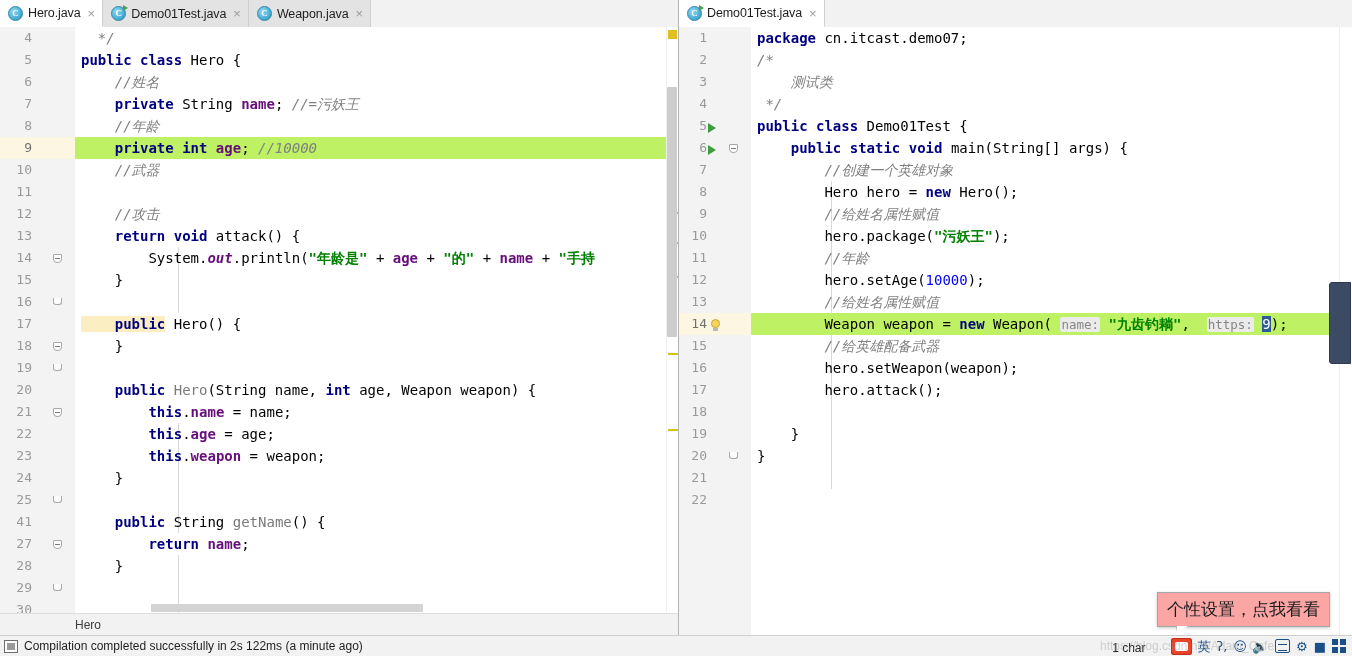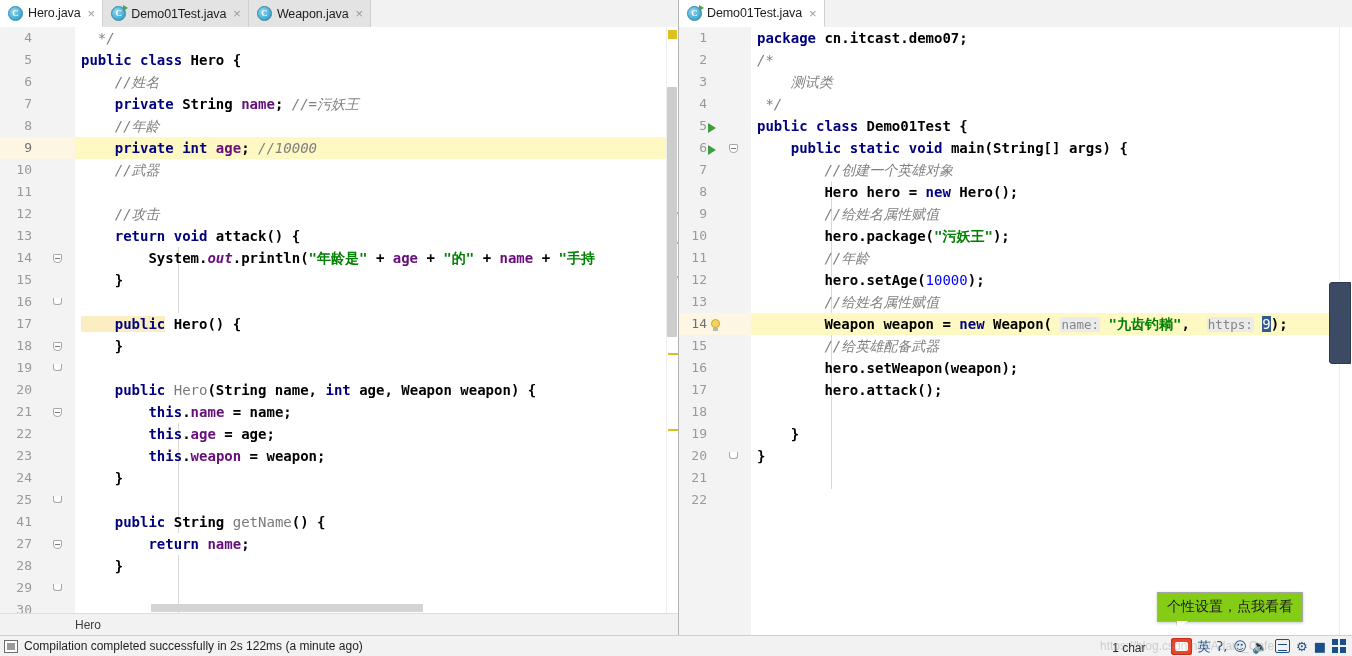--- a/index.html
+++ b/index.html
@@ -211,25 +211,25 @@
   .codeline {
     height: 22px;
     line-height: 22px;
     font-family: "DejaVu Sans Mono", monospace;
     font-size: 14px;
     color: #000000;
     white-space: pre;
     padding-left: 6px;
     position: relative;
   }
-  .codeline.hl { background: #fef9c3; }
+  .codeline.hl { background: #bef264; }
 
   
   .kw      { color: #000080; font-weight: bold; }
-  .ident   { color: #000000; font-weight: bold; }
+  .ident   { color: #000000; }
   .field   { color: #660e7a; font-weight: bold; }
   .str     { color: #008000; font-weight: bold; }
   .num     { color: #0000ff; }
   .cmt     { color: #808080; font-style: italic; }
   .doc     { color: #808080; font-style: italic; }
   .static  { color: #660e7a; font-style: italic; font-weight: bold; }
   .mthd    { color: #7a7a7a; }
   .hint    { color: #868686; font-size: 12.5px; background: #ebebeb; border-radius: 2px; padding: 0 1px; }
   .sel     { background: #2f5a93; color: #ffffff; }
   .hlword  { background: #fbeec3; }
@@ -379,24 +379,24 @@
     display: grid;
     grid-template-columns: 1fr 1fr;
     grid-template-rows: 1fr 1fr;
     gap: 2px;
   }
   .imegrid i { background: #1a4f8a; display: block; }
 
   
   .tooltip {
     position: absolute;
-    background: #84cc16;
+    background: #fca5a5;
     border: 1px solid #a6a6a6;
     box-shadow: 0 1px 3px rgba(0,0,0,0.22);
-    font-size: 14px;
+    font-size: 17px;
     color: #1b1b1b;
     padding: 5px 9px;
     white-space: nowrap;
     z-index: 40;
   }
   .tooltip .tail {
     position: absolute;
     left: 18px; bottom: -7px;
     width: 12px; height: 7px;
     background: #ffffff;

